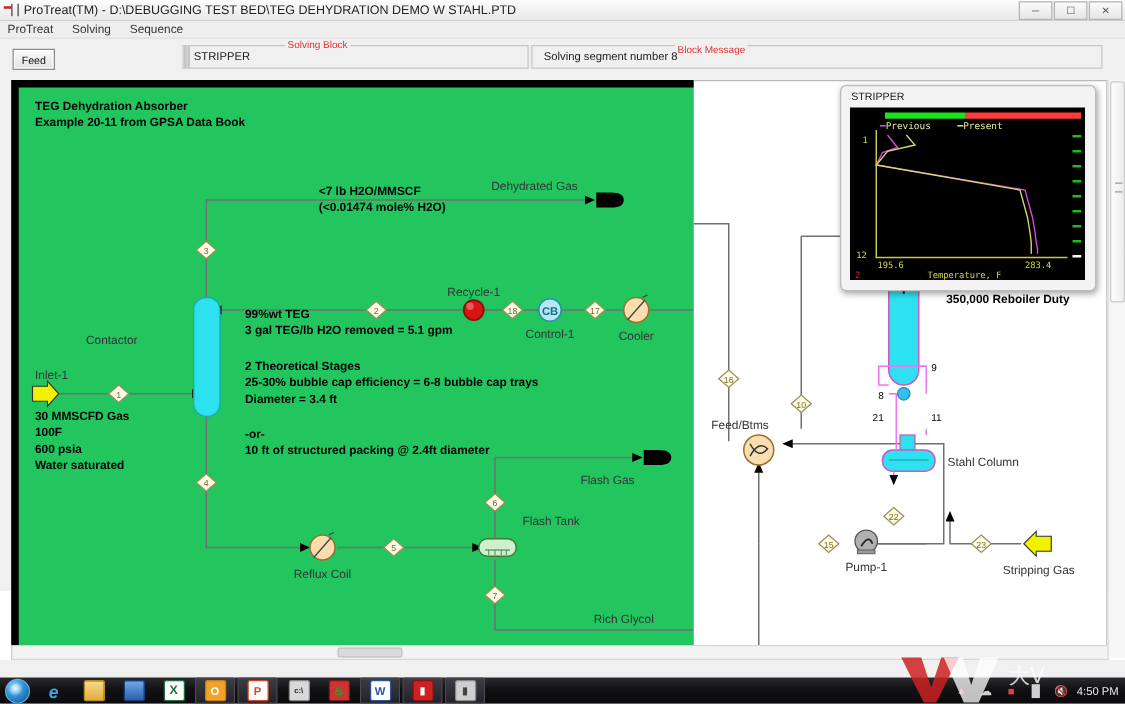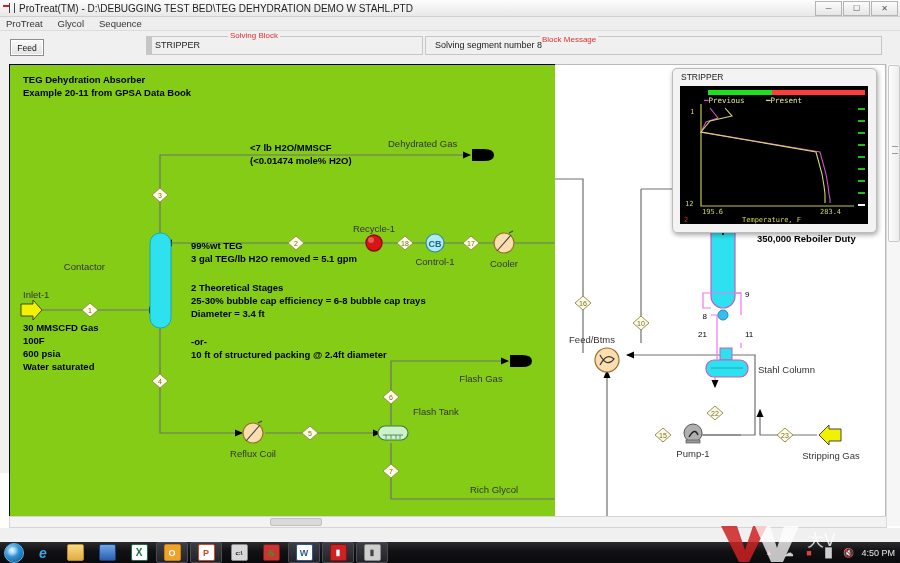--- a/index.html
+++ b/index.html
@@ -65,21 +65,21 @@
     position:absolute;font-size:8px;color:#e03030;background:#f0f0f0;
     padding:0 2px;line-height:8px;
   }
   .group-value{
     position:absolute;font-size:9px;color:#1a1a1a;
   }
 
   
   .canvas{
     position:absolute;left:9px;top:64px;width:546px;height:462px;
-    background:#84cc16;border:1px solid #000000;overflow:hidden;
+    background:#22c55e;border:6px solid #000000;overflow:hidden;
   }
   .canvas2{
     position:absolute;left:555px;top:64px;width:330px;height:462px;
     background:#ffffff;border:1px solid #b9b9b9;border-left:none;overflow:hidden;
   }
   .hscroll{
     position:absolute;left:9px;top:516px;width:876px;height:10px;
     background:#f3f3f3;border:1px solid #d5d5d5;
   }
   .hscroll .thumb{
@@ -183,21 +183,21 @@
     <span class="title-text">ProTreat(TM) - D:\DEBUGGING TEST BED\TEG DEHYDRATION DEMO W STAHL.PTD</span>
     <div class="win-btns">
       <div class="win-btn">─</div>
       <div class="win-btn">☐</div>
       <div class="win-btn">✕</div>
     </div>
   </div>
 
   <div class="menubar">
     <span class="menu-item">ProTreat</span>
-    <span class="menu-item">Glycol</span>
+    <span class="menu-item">Solving</span>
     <span class="menu-item">Sequence</span>
   </div>
 
   <div class="toolstrip"></div>
   <div class="exit-btn">Feed</div>
 
   <div class="group" style="left:146px;top:36px;width:275px;"></div>
   <div class="group-label" style="left:228px;top:32px;">Solving Block</div>
   <div class="group-value" style="left:155px;top:40px;">STRIPPER</div>
 

